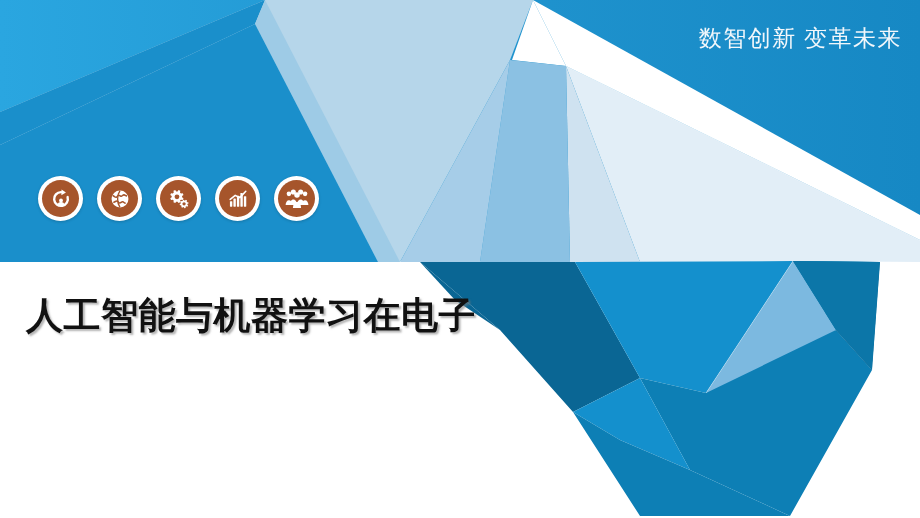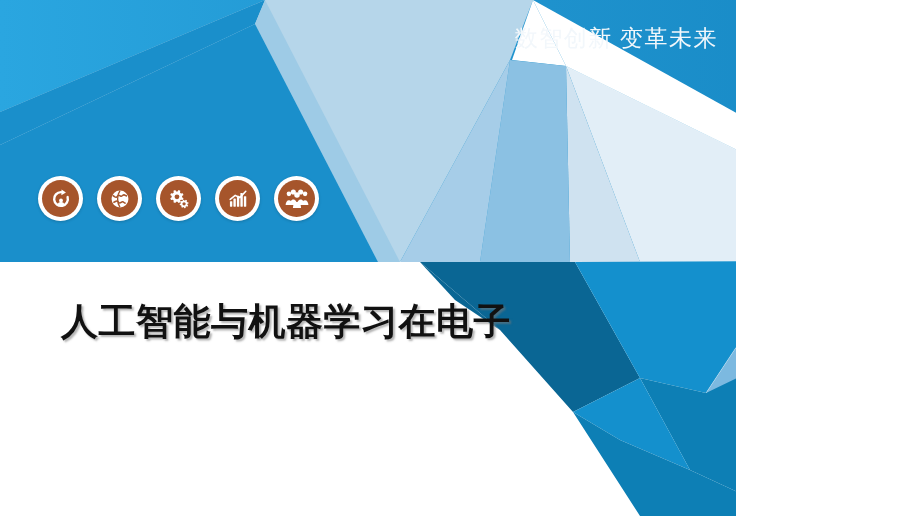--- a/index.html
+++ b/index.html
@@ -5,21 +5,21 @@
   html, body {
     margin: 0;
     padding: 0;
     background: #ffffff;
   }
   body {
     font-family: "Liberation Sans", "DejaVu Sans", sans-serif;
   }
   #slide {
     position: relative;
-    width: 736px;
+    width: 920px;
     height: 518px;
     overflow: hidden;
     background: #ffffff;
   }
   #bg-svg {
     position: absolute;
     top: 0; left: 0;
     width: 920px;
     height: 518px;
     display: block;
@@ -66,24 +66,23 @@
     display: flex;
     align-items: center;
     justify-content: center;
   }
   .icon-inner svg { display: block; }
 
   
   #title-block {
     position: absolute;
     left: 26px;
-    top: 296px;
+    top: 290px;
     z-index: 6;
     width: 520px;
-    text-align: center;
   }
   .title-line {
     font-family: "DejaVu Sans", "Liberation Sans", sans-serif;
     font-weight: bold;
     font-size: 37px;
     line-height: 52px;
     color: #111111;
     letter-spacing: 0.5px;
     text-shadow: 2px 2px 2px rgba(120,120,120,0.55);
     white-space: nowrap;

